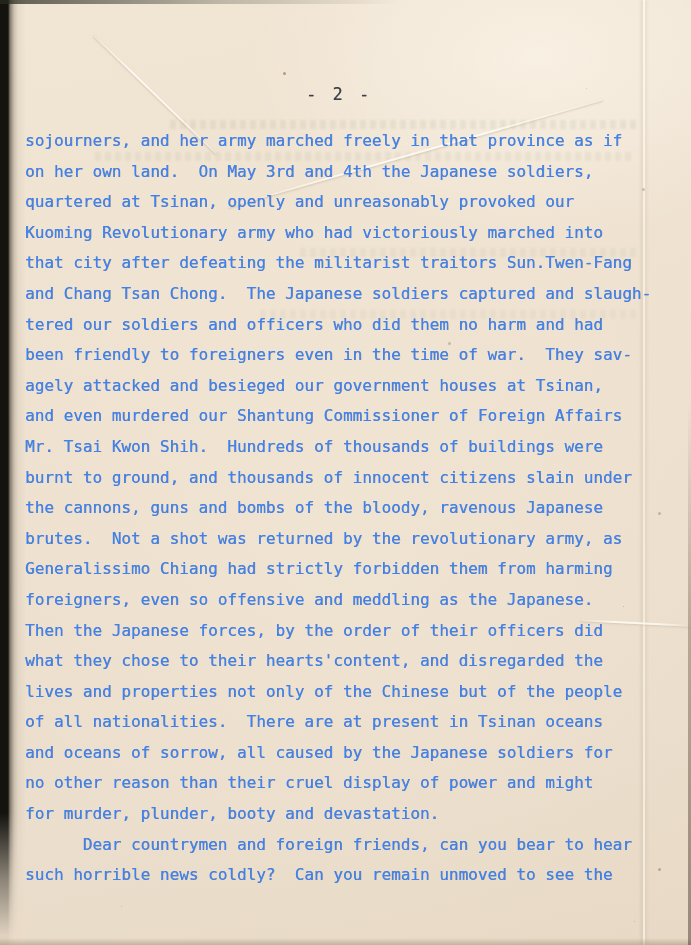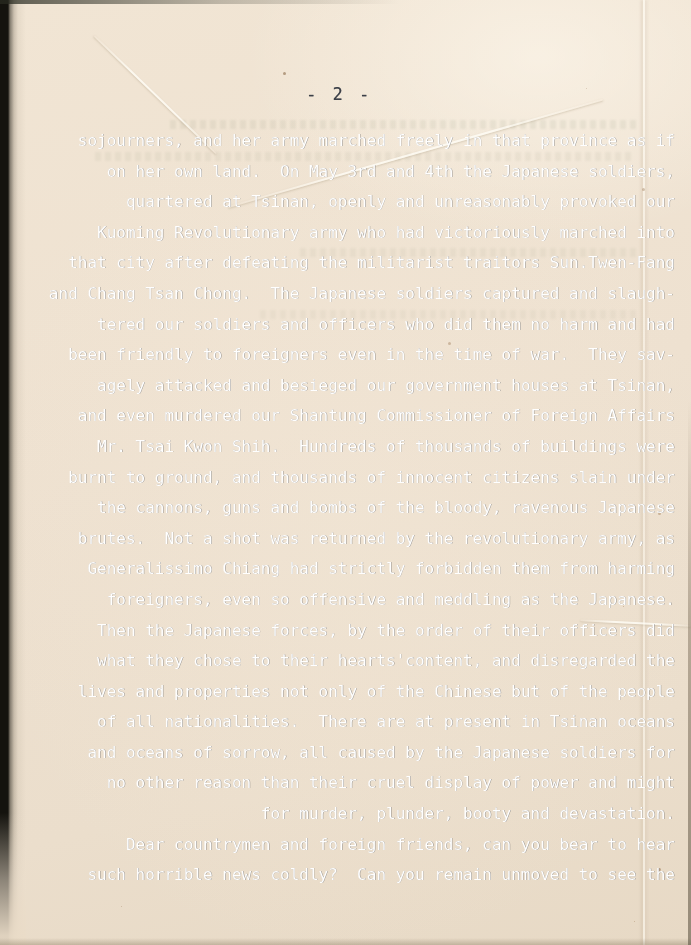--- a/index.html
+++ b/index.html
@@ -87,23 +87,22 @@
   .page-number {
     position: absolute; left: 306px; top: 84px;
     font-size: 17px; letter-spacing: 3px;
     color: #3c4048;
     text-shadow: 0.4px 0.4px 0.6px rgba(52,57,68,0.55);
   }
   .body-text {
     position: absolute; left: 25px; top: 126px; width: 650px;
     white-space: pre;
     font-size: 16px; line-height: 30.6px;
-    color: #ffffff;
+    color: #3b82f6;
     text-shadow: 0.4px 0.4px 0.6px rgba(52,57,68,0.5);
-    text-align: right;
   }
 </style>
 </head>
 <body>
 
 <div class="paper"></div>
 
 <div class="ghost ghost-1"></div>
 <div class="ghost ghost-2"></div>
 <div class="ghost ghost-3"></div>

